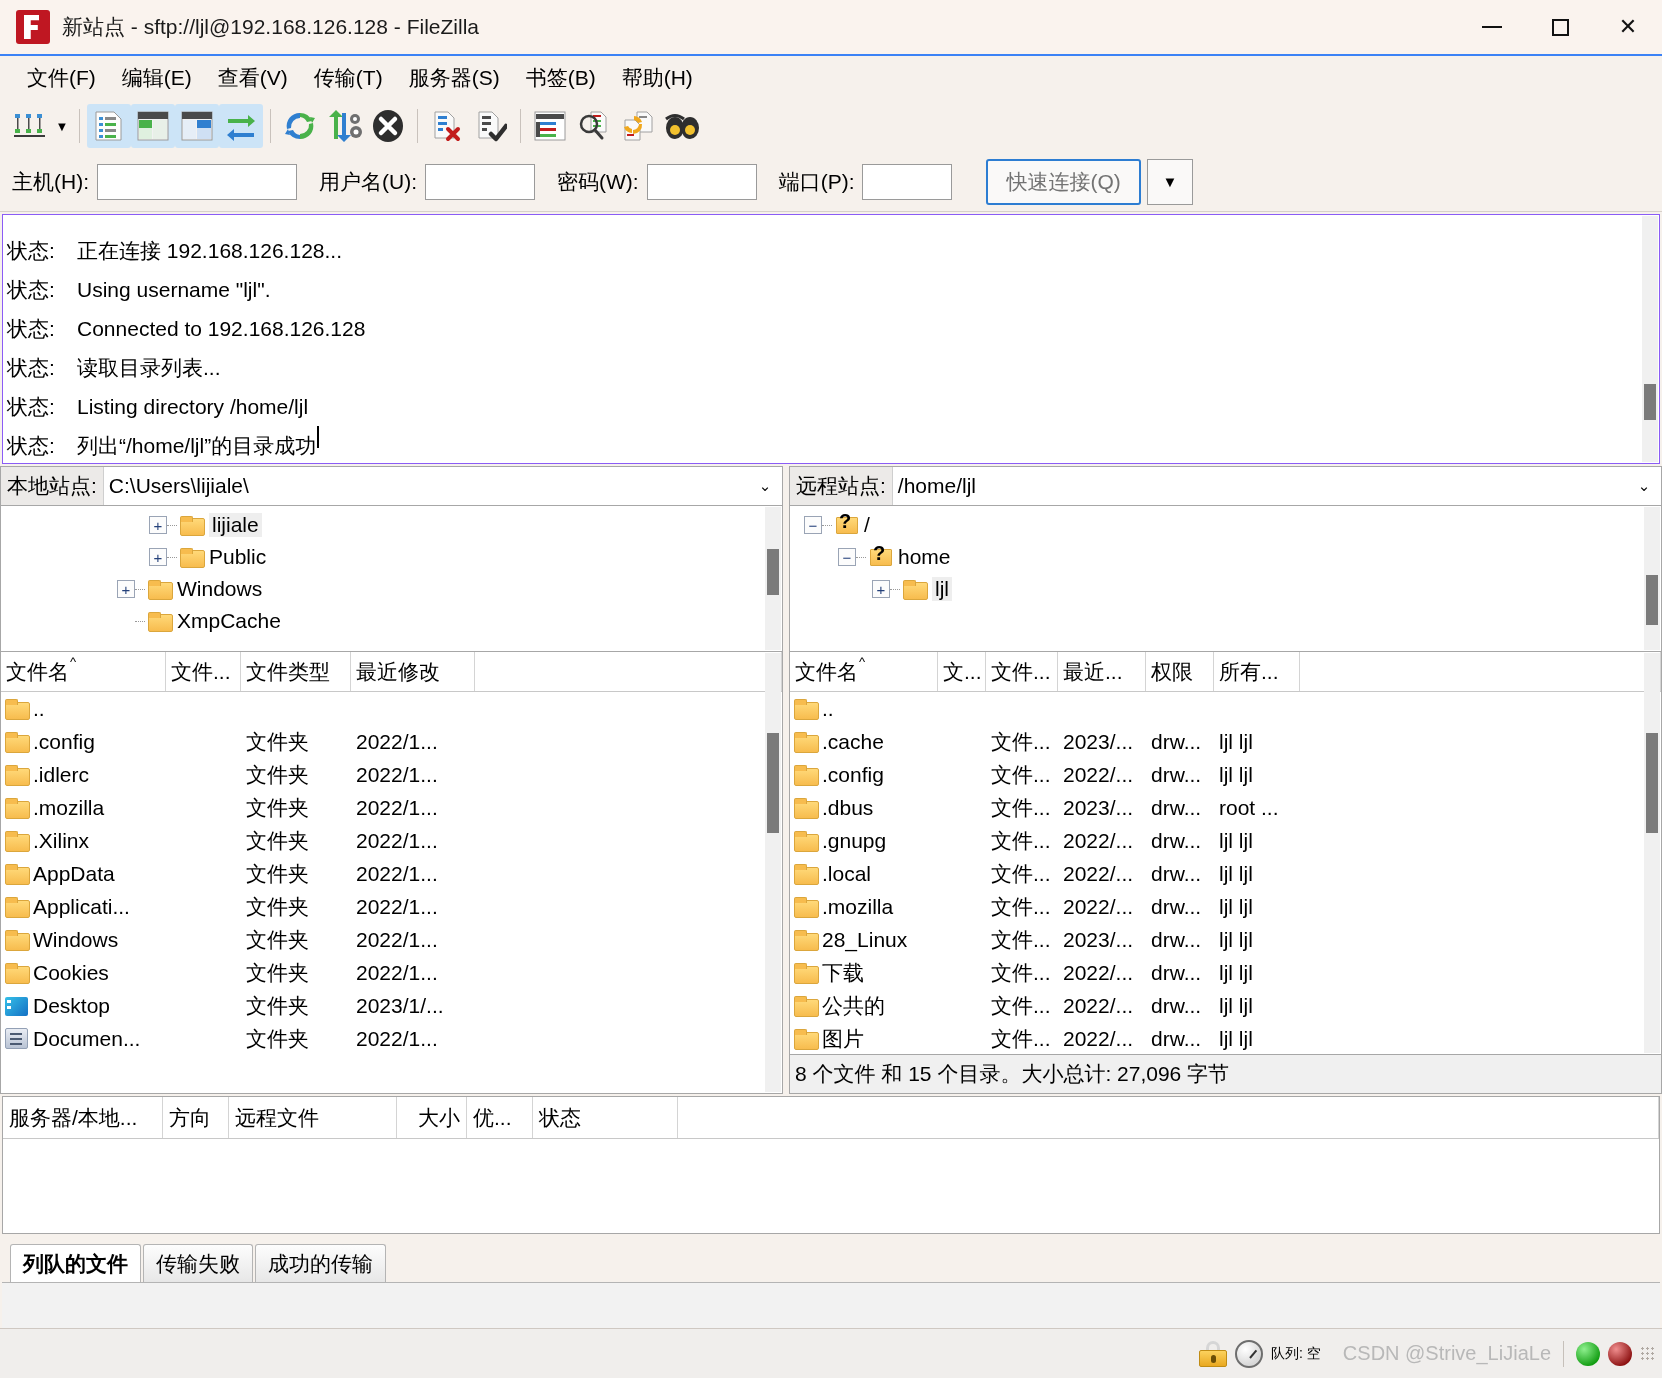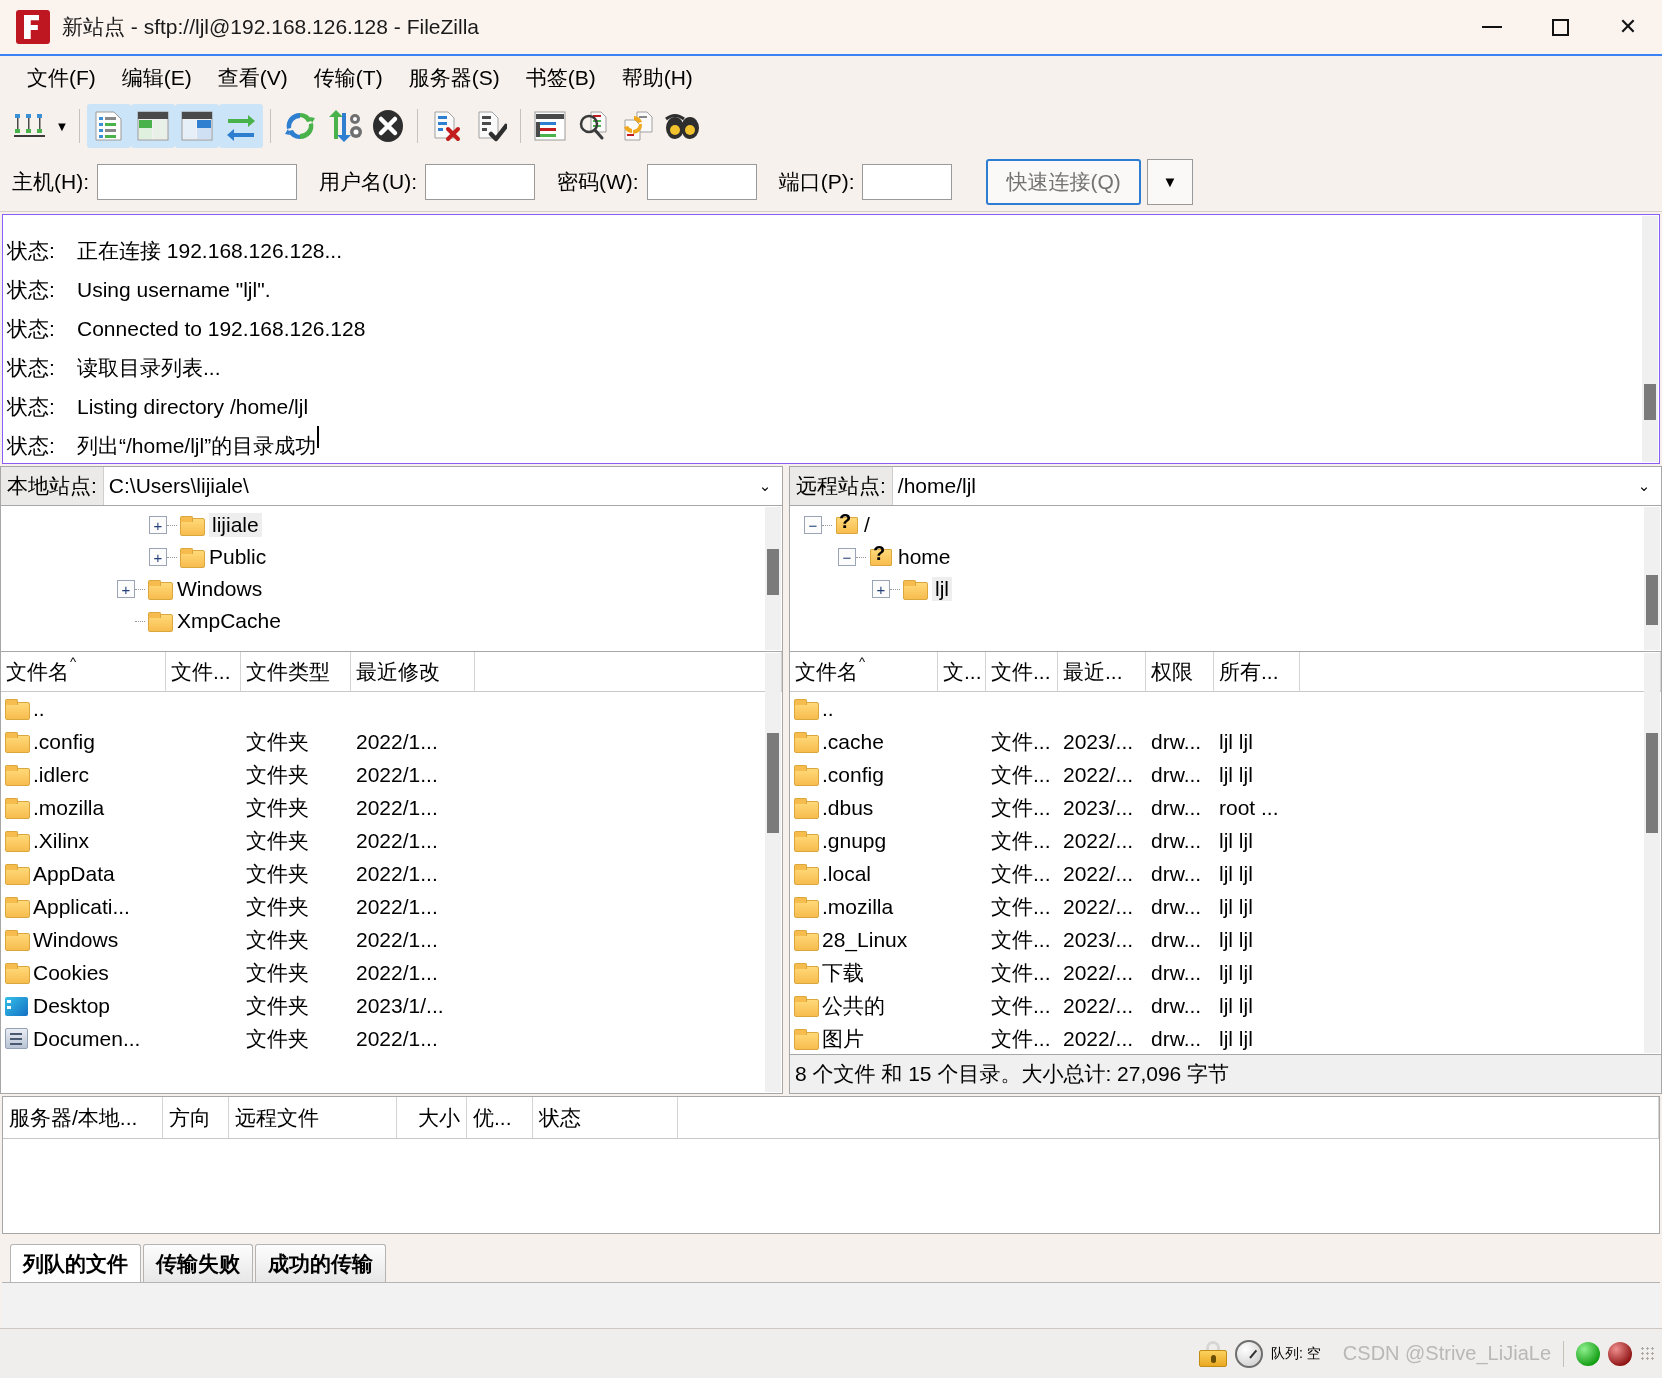--- a/index.html
+++ b/index.html
@@ -187,21 +187,21 @@
   .qhead { display:flex; height:42px; flex:0 0 42px; border-bottom:1px solid #c8c8c8; }
   .qhead .hc { display:flex; align-items:center; font-size:21px; padding:0 6px;
                border-right:1px solid #d4d4d4; white-space:nowrap; overflow:hidden; }
   .qbody { flex:1 1 auto; background:#fff; }
   
   .tabbar { height:48px; flex:0 0 48px; display:flex; align-items:flex-end;
             padding-left:10px; background:#f6f1ec; }
   .tab { height:38px; padding:0 12px; display:flex; align-items:center;
          font-size:21px; border:1px solid #b4b4b4; border-bottom:none;
          background:linear-gradient(#fdfdfd,#e7e7e7); margin-right:2px;
-         border-radius:3px 3px 0 0; white-space:nowrap;font-weight:bold; }
+         border-radius:3px 3px 0 0; white-space:nowrap; }
   .tab.active { font-weight:bold; background:#fff; }
   .tabpanel { flex:0 0 46px; background:#f2f2f2; border-top:1px solid #b4b4b4;
               margin:0 2px; }
   
   .statusbar { height:50px; flex:0 0 50px; display:flex; align-items:center;
                justify-content:flex-end; background:#f0eeec;
                border-top:1px solid #cfc8c2; padding-right:6px; gap:8px; }
   .lock { width:28px; height:26px; position:relative; flex:0 0 28px; }
   .lock .body { position:absolute; left:0; bottom:0; width:28px; height:17px;
                 background:linear-gradient(#fcd25e,#e9a820); border:1px solid #c08c14; border-radius:2px; }

